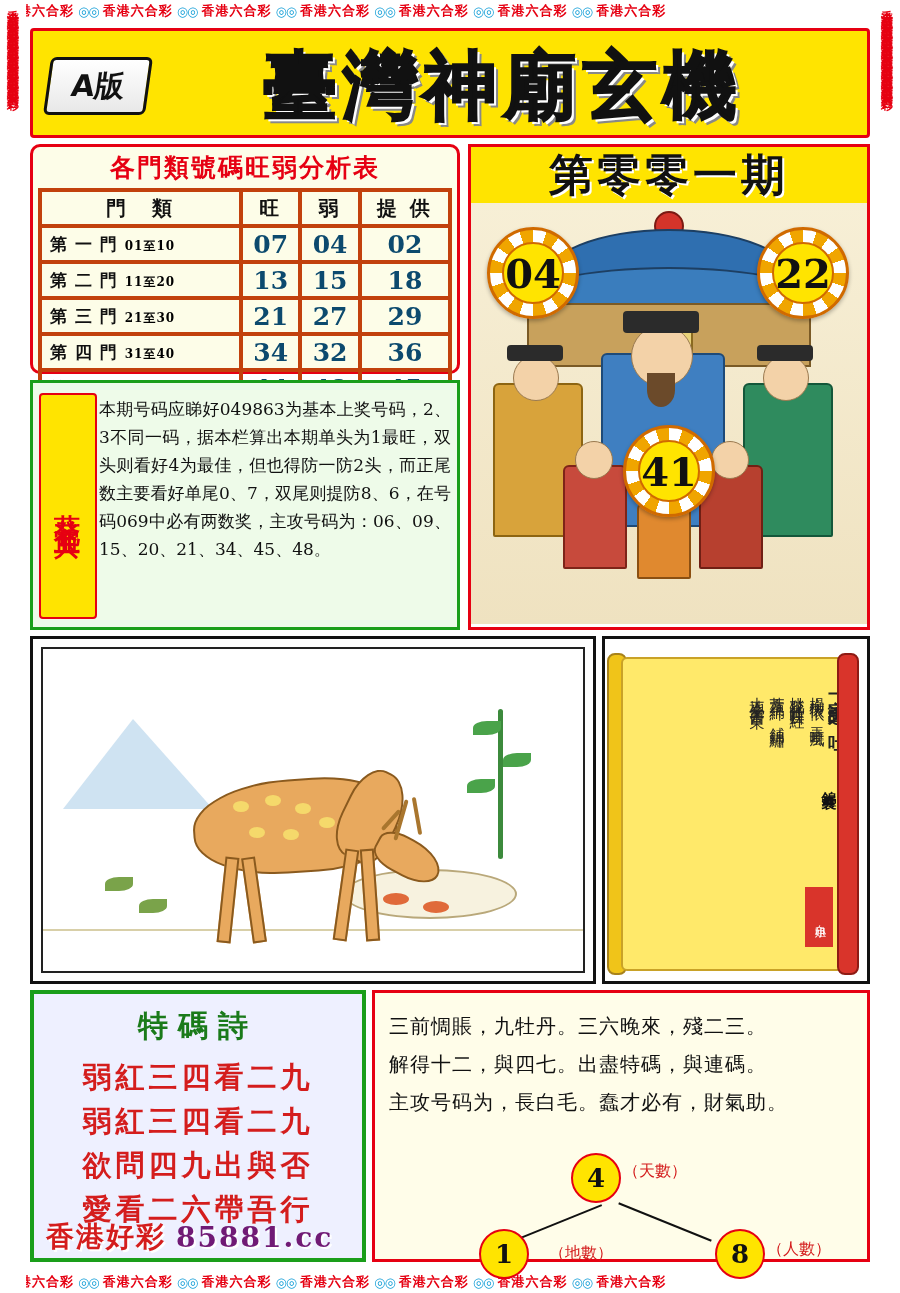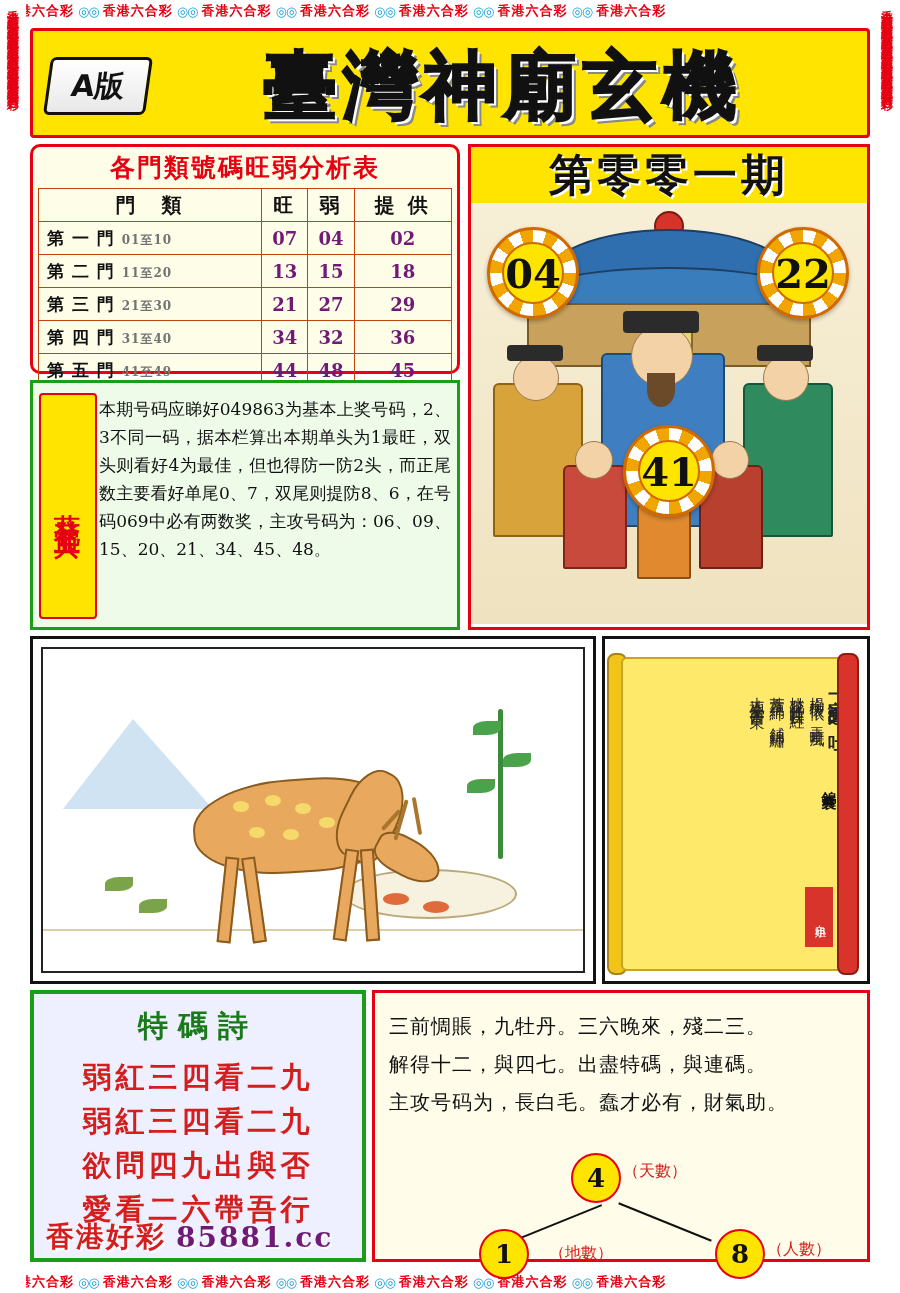--- a/index.html
+++ b/index.html
@@ -73,27 +73,27 @@
   .tbl-title{
     text-align:center;font-size:25px;font-weight:bold;color:#e60012;
     font-family:"DejaVu Serif","Liberation Serif",serif;
     margin-top:4px;letter-spacing:2px;
   }
   table.analysis{
     width:414px;margin:4px auto 0;border-collapse:collapse;
     font-family:"DejaVu Serif","Liberation Serif",serif;
   }
   table.analysis th,table.analysis td{
-    border:1px solid #c2410c;height:30px;text-align:center;
+    border:4px solid #c2410c;height:30px;text-align:center;
     font-size:19px;color:#111;font-weight:bold;
   }
   table.analysis th{font-size:20px;letter-spacing:3px;}
   table.analysis td.lbl{text-align:left;padding-left:8px;font-size:17px;letter-spacing:1px;}
-  table.analysis td.num{color:#701a75;font-size:18px;}
-  .rng{font-size:12px;color:#737373;}
+  table.analysis td.num{color:#0c4a6e;font-size:25px;}
+  .rng{font-size:12px;color:#000000;}
 
   
   .pic-panel{
     left:442px;top:122px;width:402px;height:486px;
     border:3px solid #e60012;background:#fff;
   }
   .issue-banner{
     position:absolute;left:0;top:0;width:100%;height:56px;
     background:#ffe400;border-bottom:3px solid #e60012;
     display:flex;align-items:center;justify-content:center;

